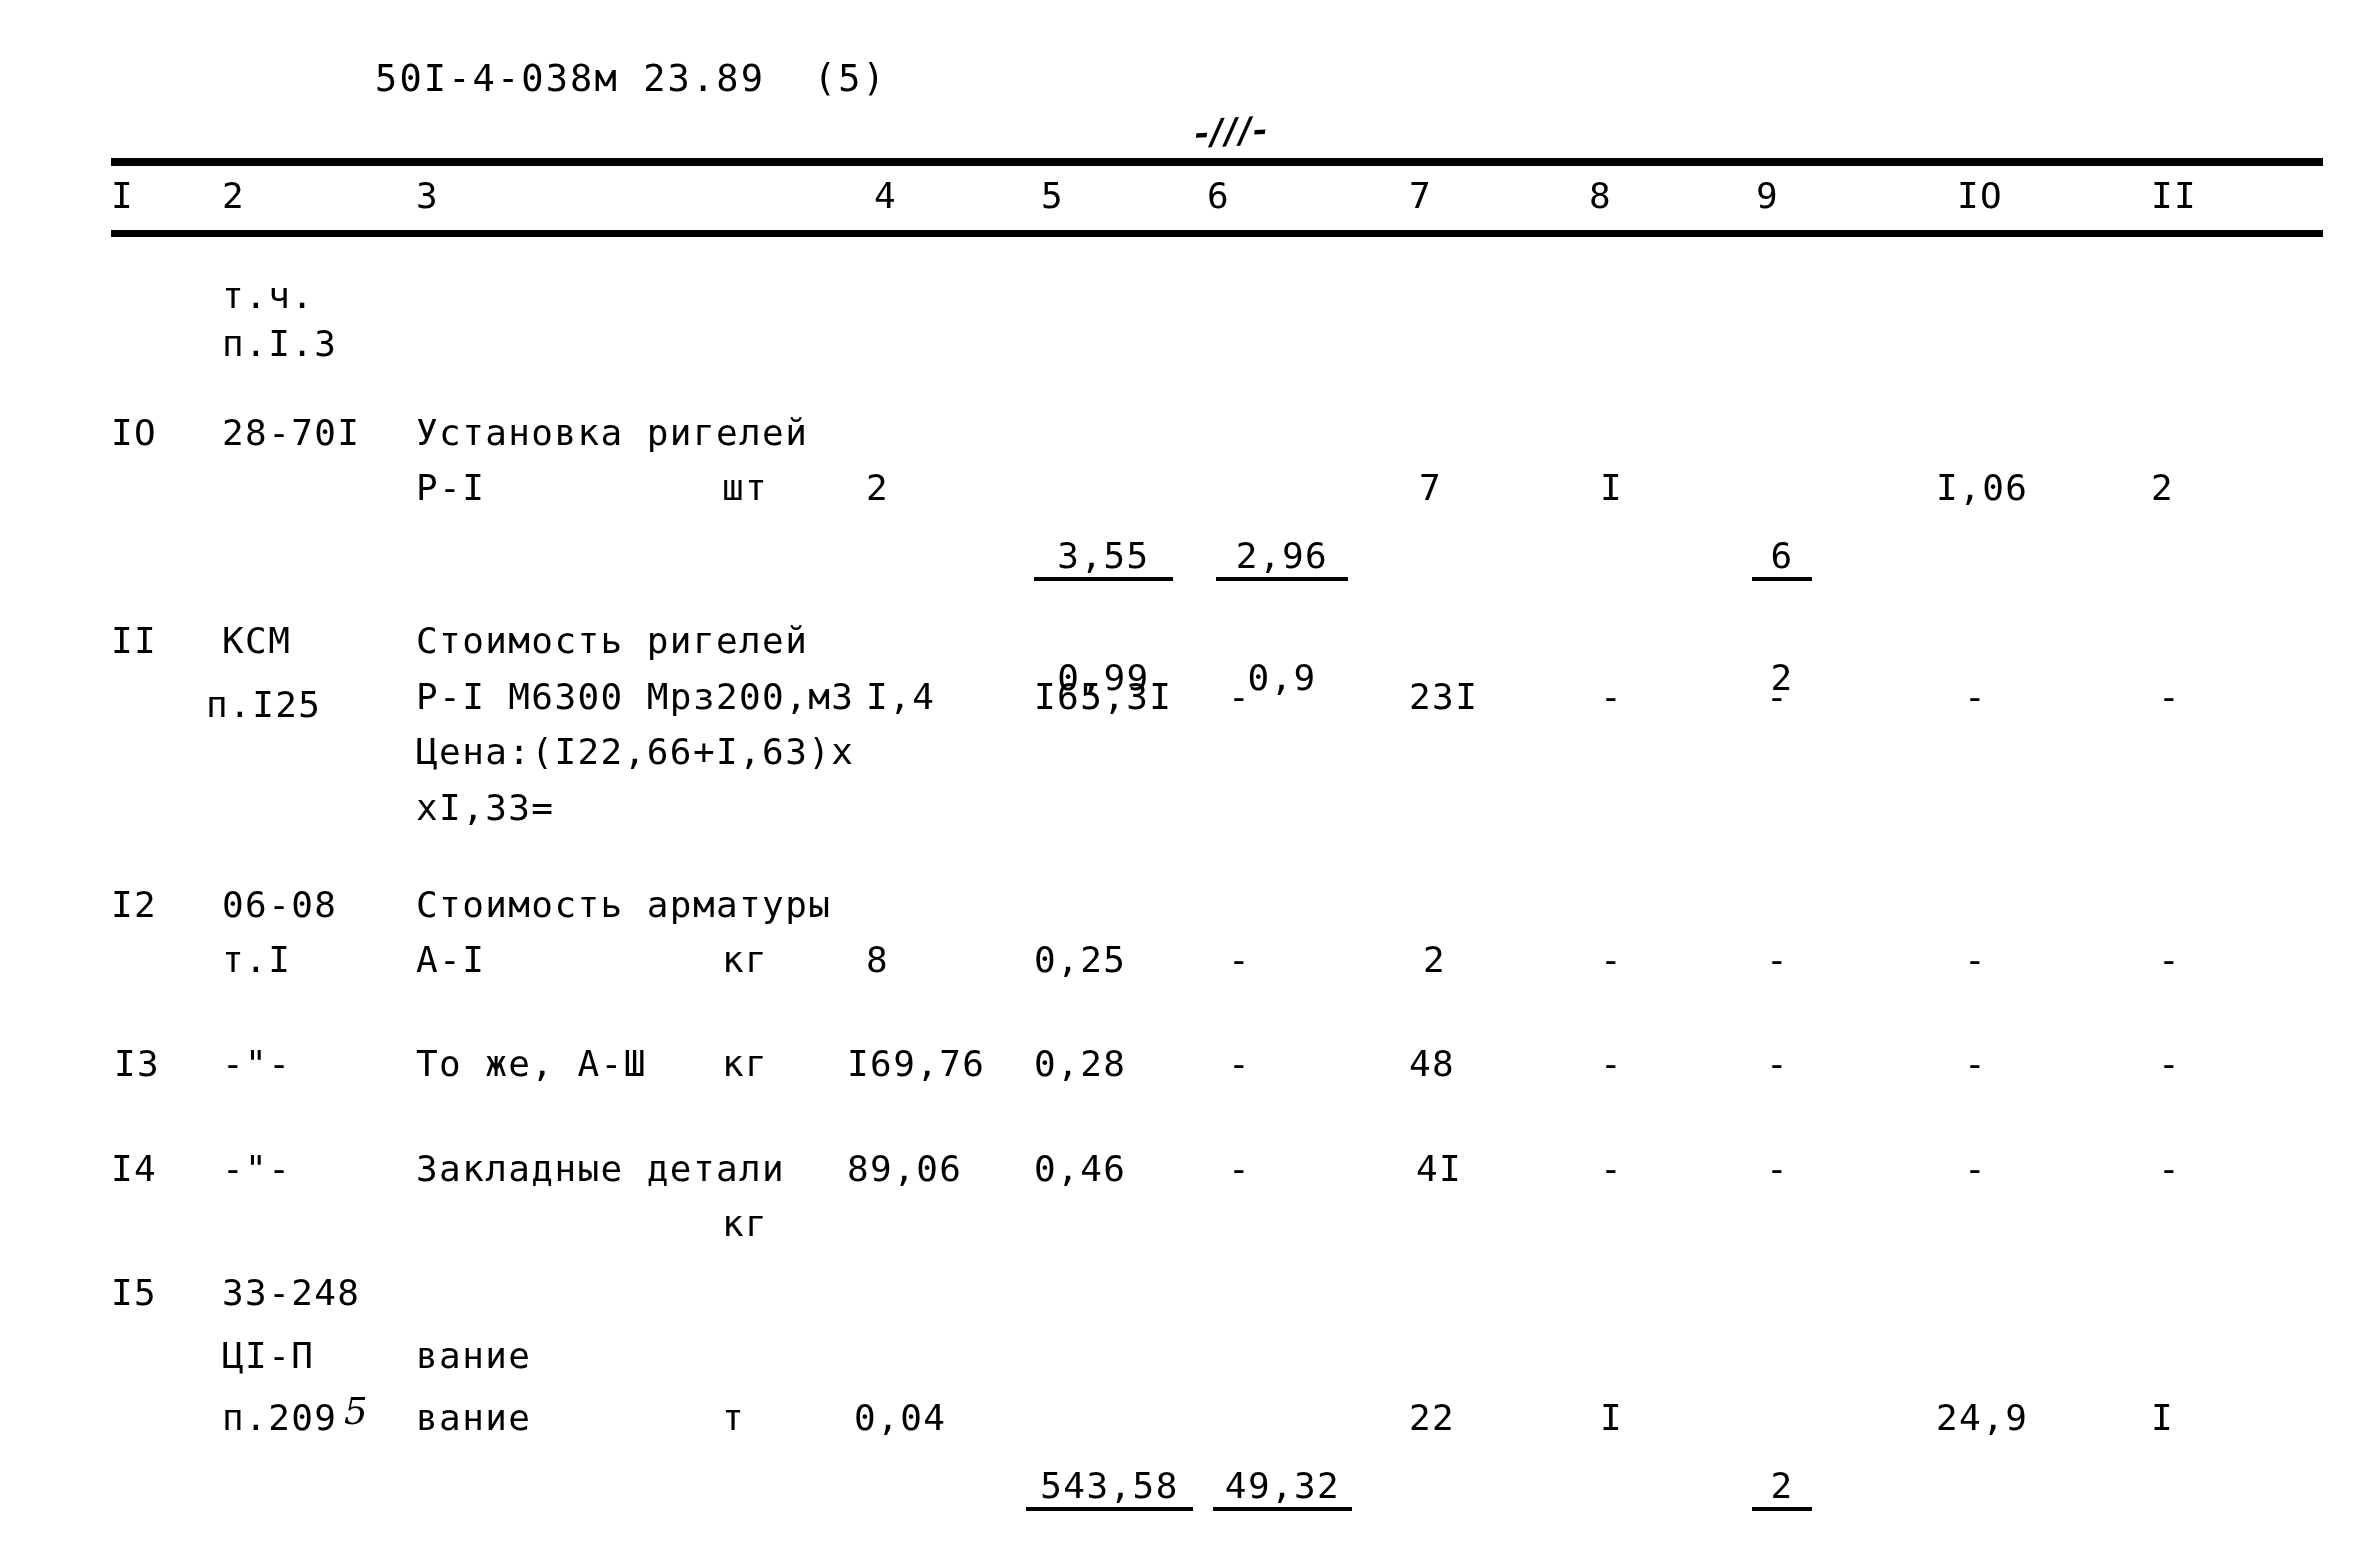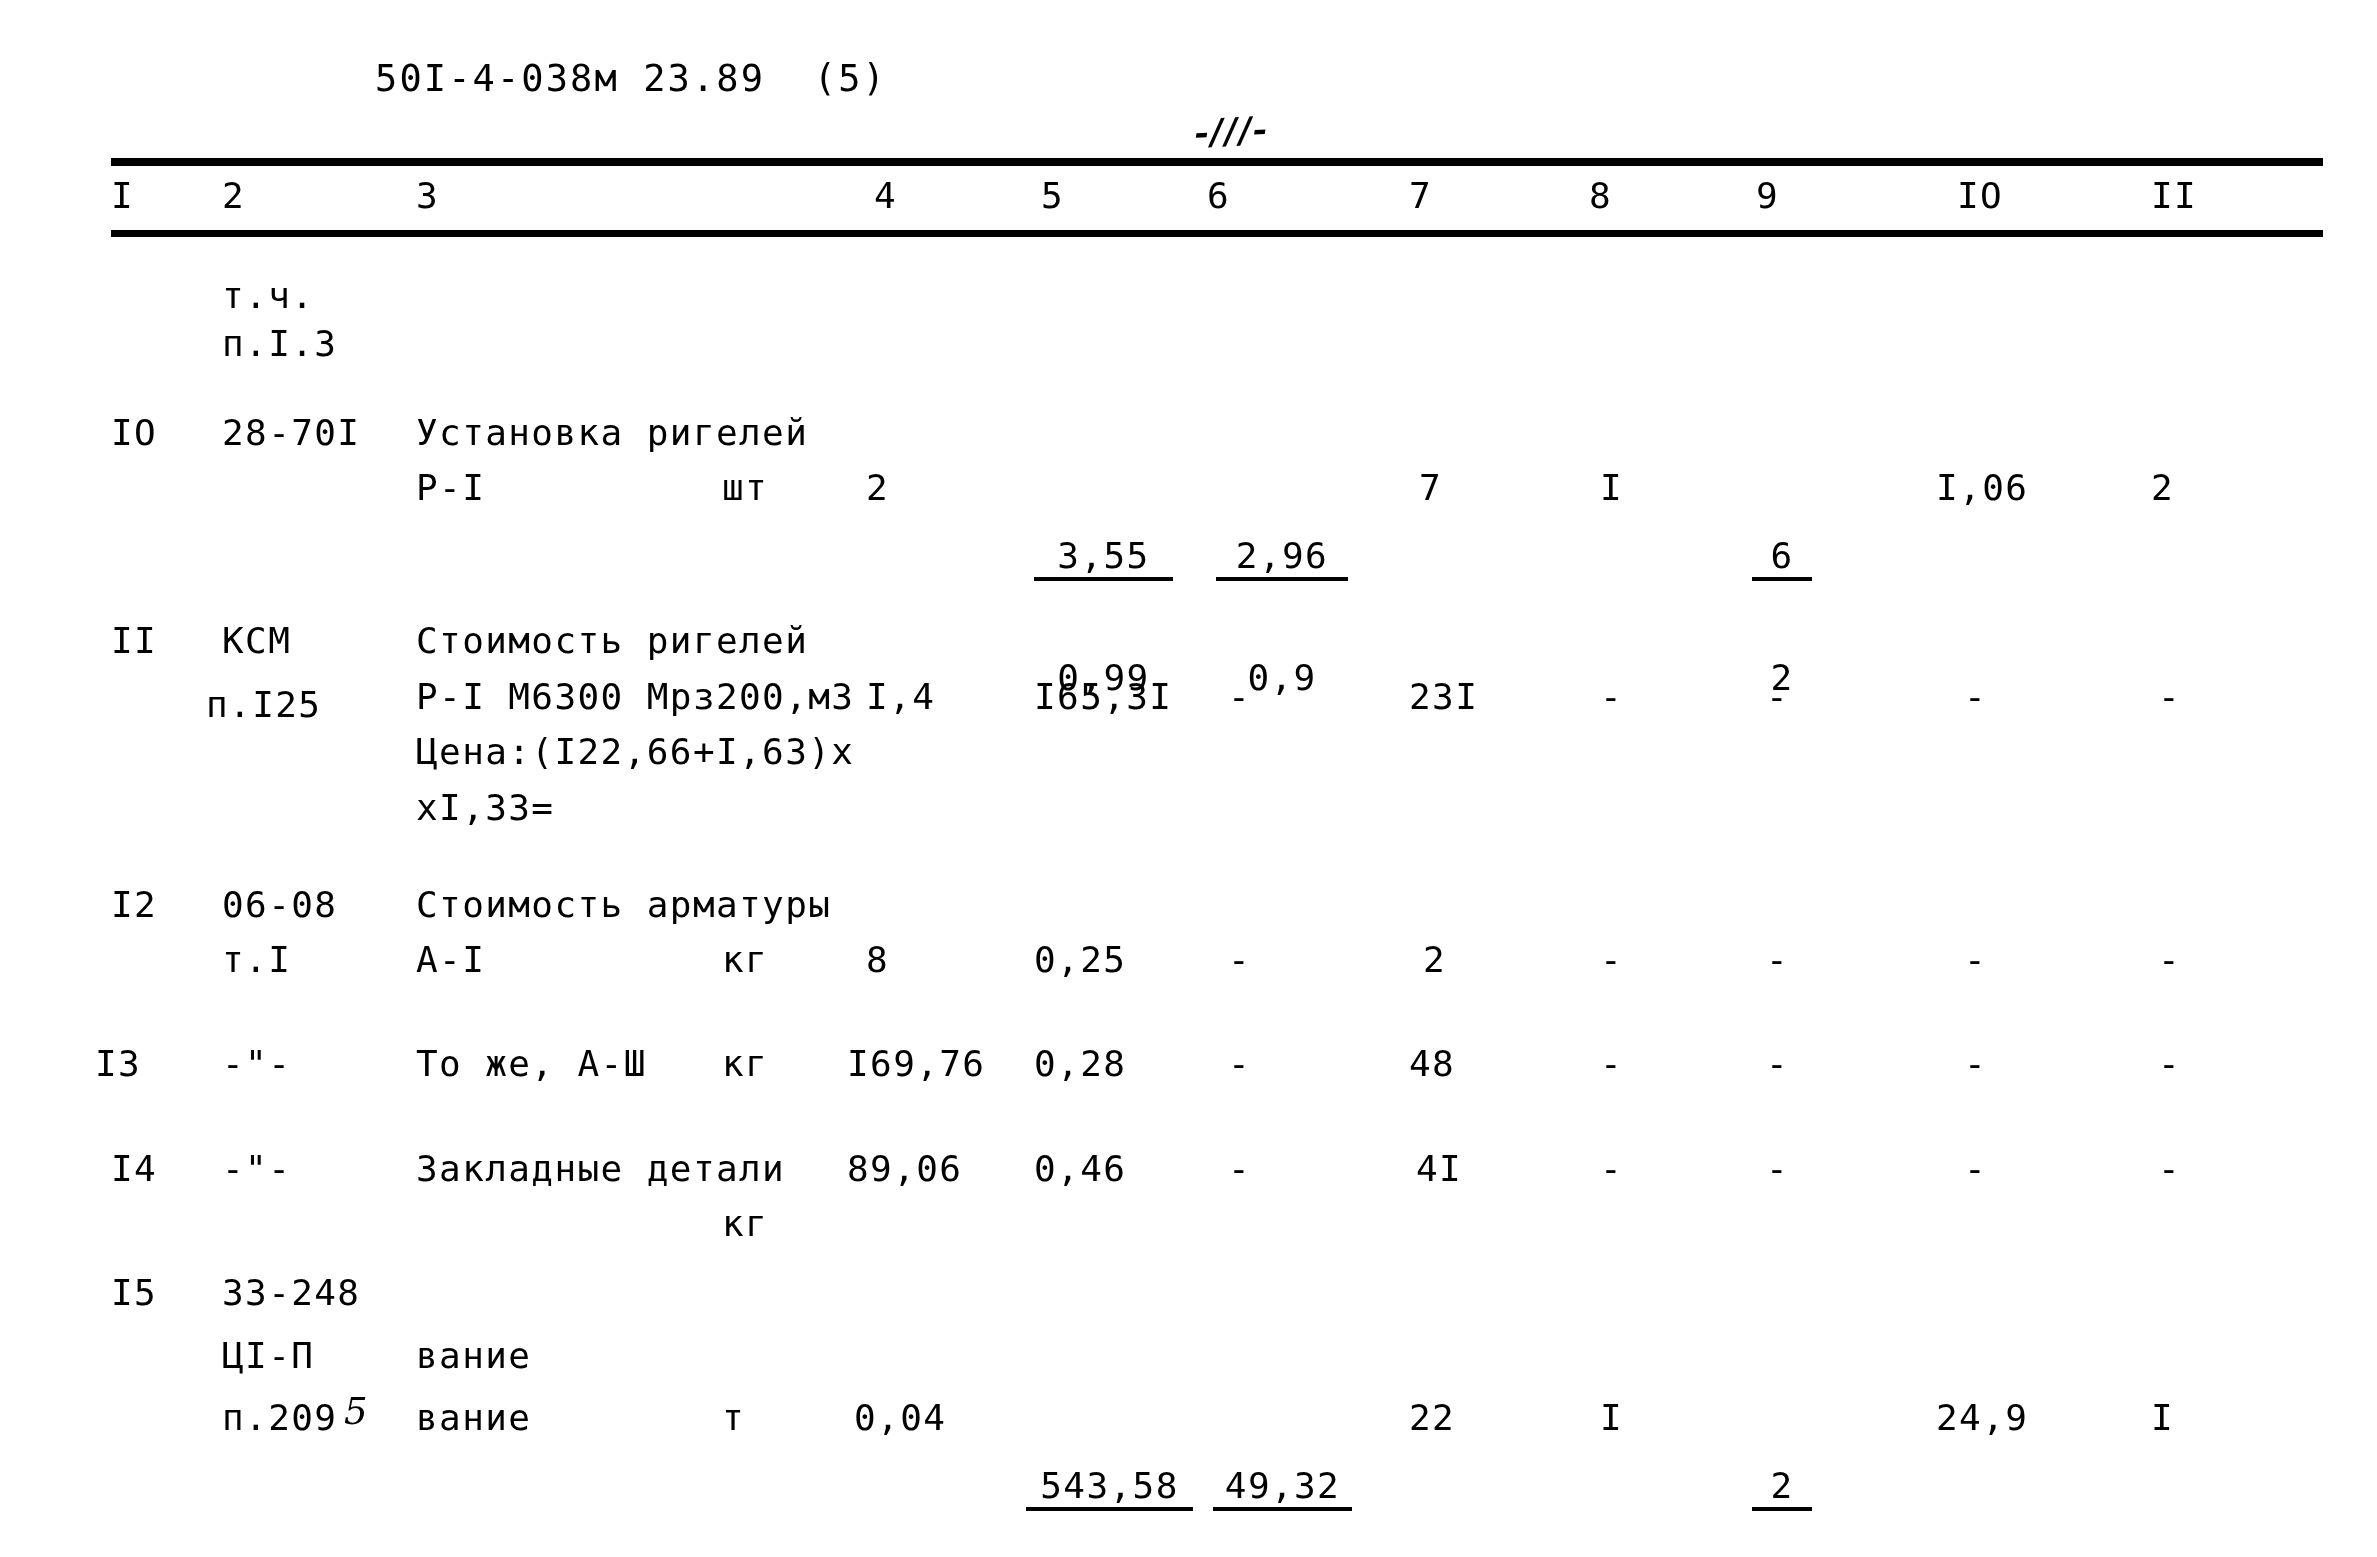--- a/index.html
+++ b/index.html
@@ -192,21 +192,21 @@
     <div class="cell" style="left:866px; top:942px;">8</div>
     <div class="cell" style="left:1034px; top:942px;">0,25</div>
     <div class="cell" style="left:1228px; top:942px;">-</div>
     <div class="cell" style="left:1423px; top:942px;">2</div>
     <div class="cell" style="left:1600px; top:942px;">-</div>
     <div class="cell" style="left:1766px; top:942px;">-</div>
     <div class="cell" style="left:1964px; top:942px;">-</div>
     <div class="cell" style="left:2158px; top:942px;">-</div>
 
     
-    <div class="cell" style="left:95px;  top:1046px;">I3</div>
+    <div class="cell" style="left:114px;  top:1046px;">I3</div>
     <div class="cell" style="left:222px;  top:1046px;">-"-</div>
     <div class="cell" style="left:416px;  top:1046px;">То же, А-Ш</div>
     <div class="cell" style="left:722px; top:1046px;">кг</div>
     <div class="cell" style="left:847px; top:1046px;">I69,76</div>
     <div class="cell" style="left:1034px; top:1046px;">0,28</div>
     <div class="cell" style="left:1228px; top:1046px;">-</div>
     <div class="cell" style="left:1409px; top:1046px;">48</div>
     <div class="cell" style="left:1600px; top:1046px;">-</div>
     <div class="cell" style="left:1766px; top:1046px;">-</div>
     <div class="cell" style="left:1964px; top:1046px;">-</div>

